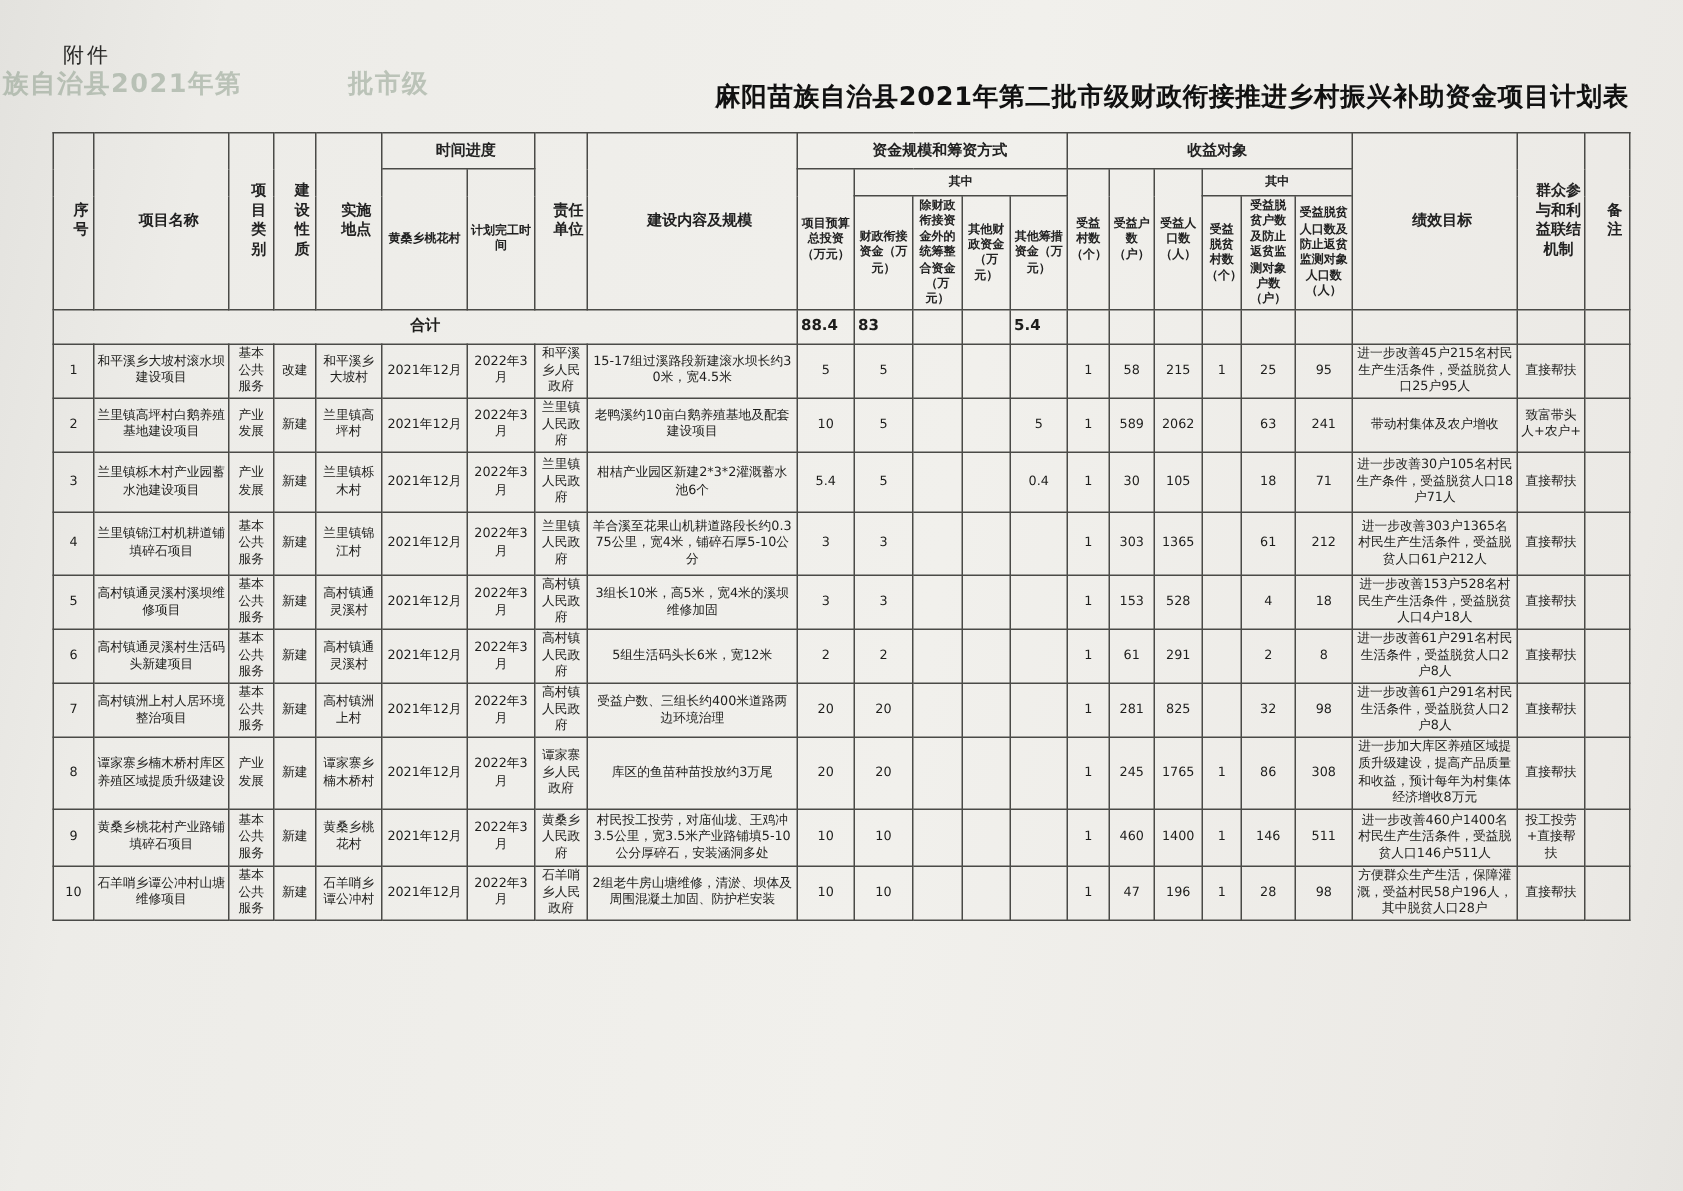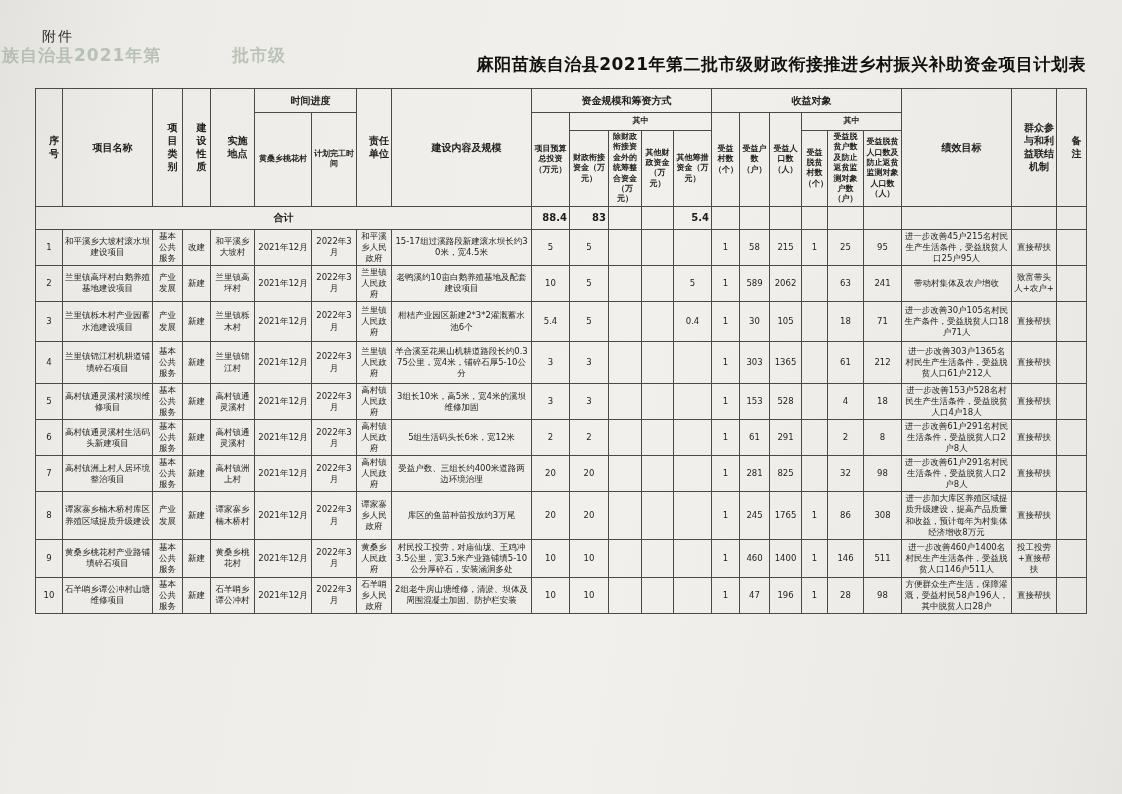--- a/index.html
+++ b/index.html
@@ -35,21 +35,21 @@
   th, td {
     border:1px solid #49494б;
     border:1px solid #4a4a47;
     text-align:center; vertical-align:middle;
     padding:1px 2px; overflow:hidden; word-break:break-all;
   }
   thead th { font-size:8px; font-weight:bold; line-height:1.3; color:#222; }
   thead tr.h-group th { font-size:10px;padding-left:12px; }
   tbody td { font-size:8.5px; line-height:1.3; color:#1d1d1b; }
   tr.total-row td { font-weight:bold; font-size:10px; height:23px; }
-  tr.total-row td.num { text-align:right; }
+  tr.total-row td.num { text-align:left; }
   .r-h1 { height:24px; }
   .r-h2 { height:18px; }
   .r-h3 { height:62px; }
 </style>
 </head>
 <body>
 
 <div class="attachment">附件</div>
 <div class="ghost ghost1">族自治县2021年第</div>
 <div class="ghost ghost2">批市级</div>

